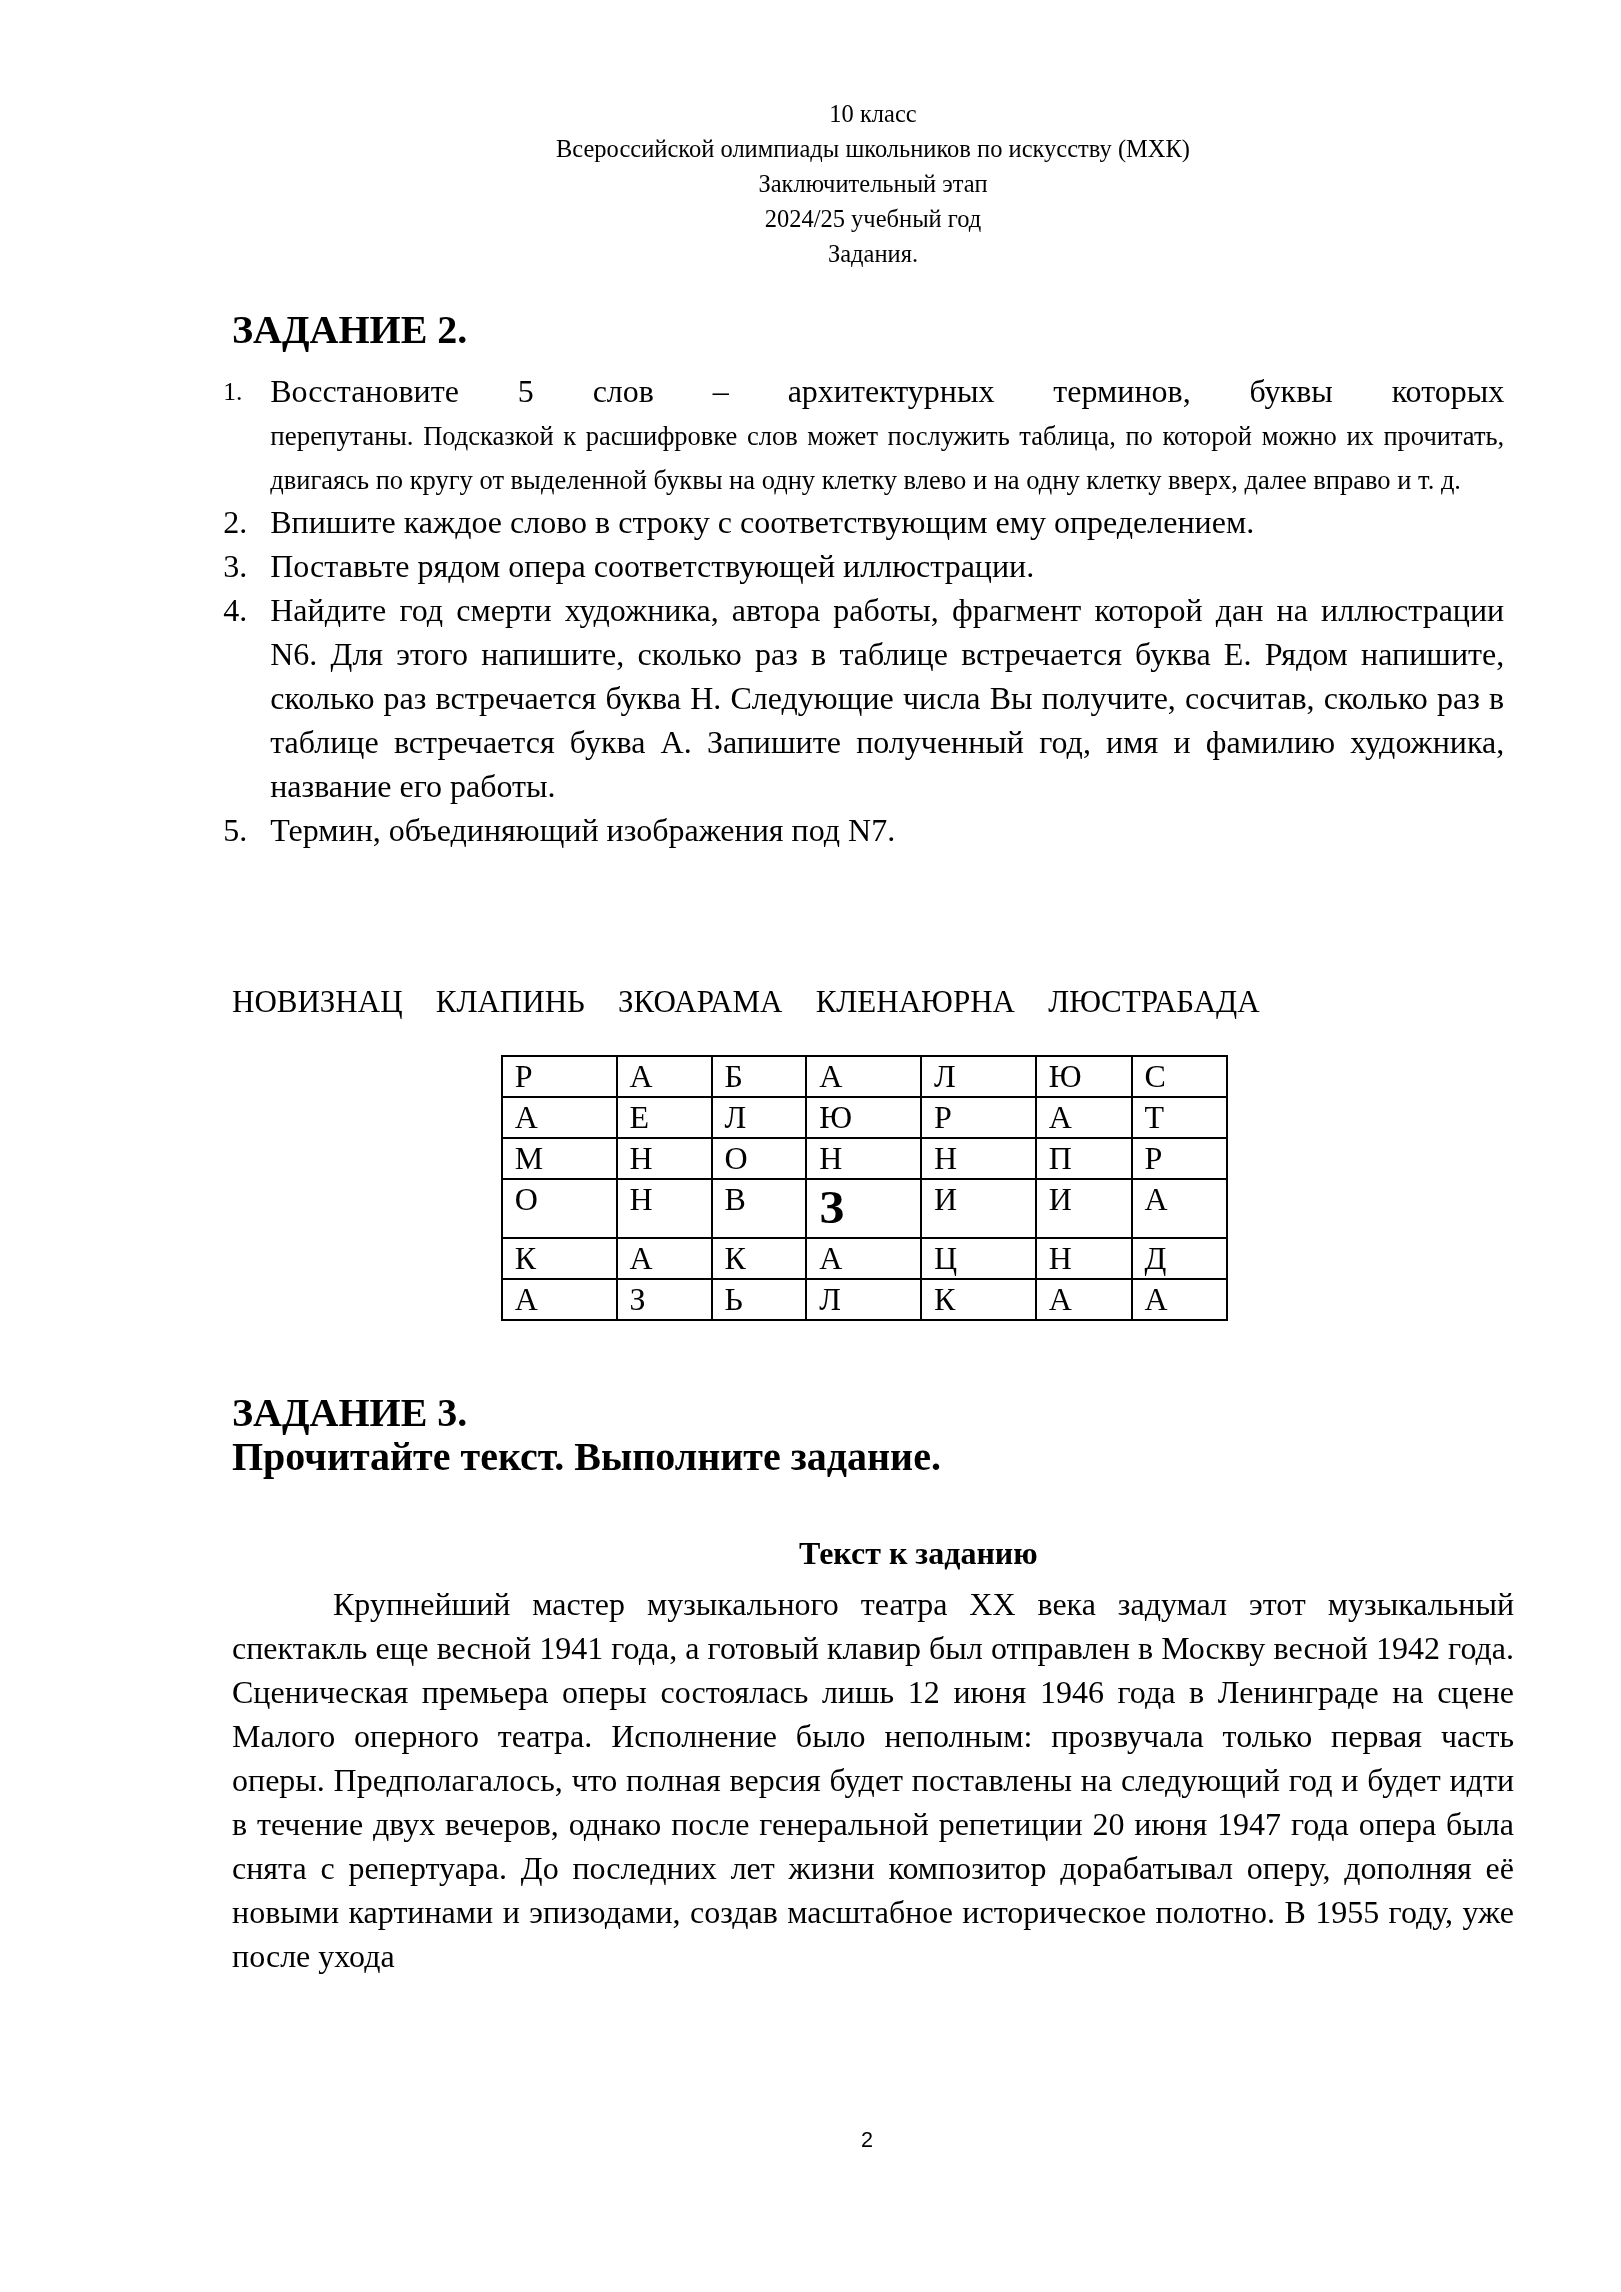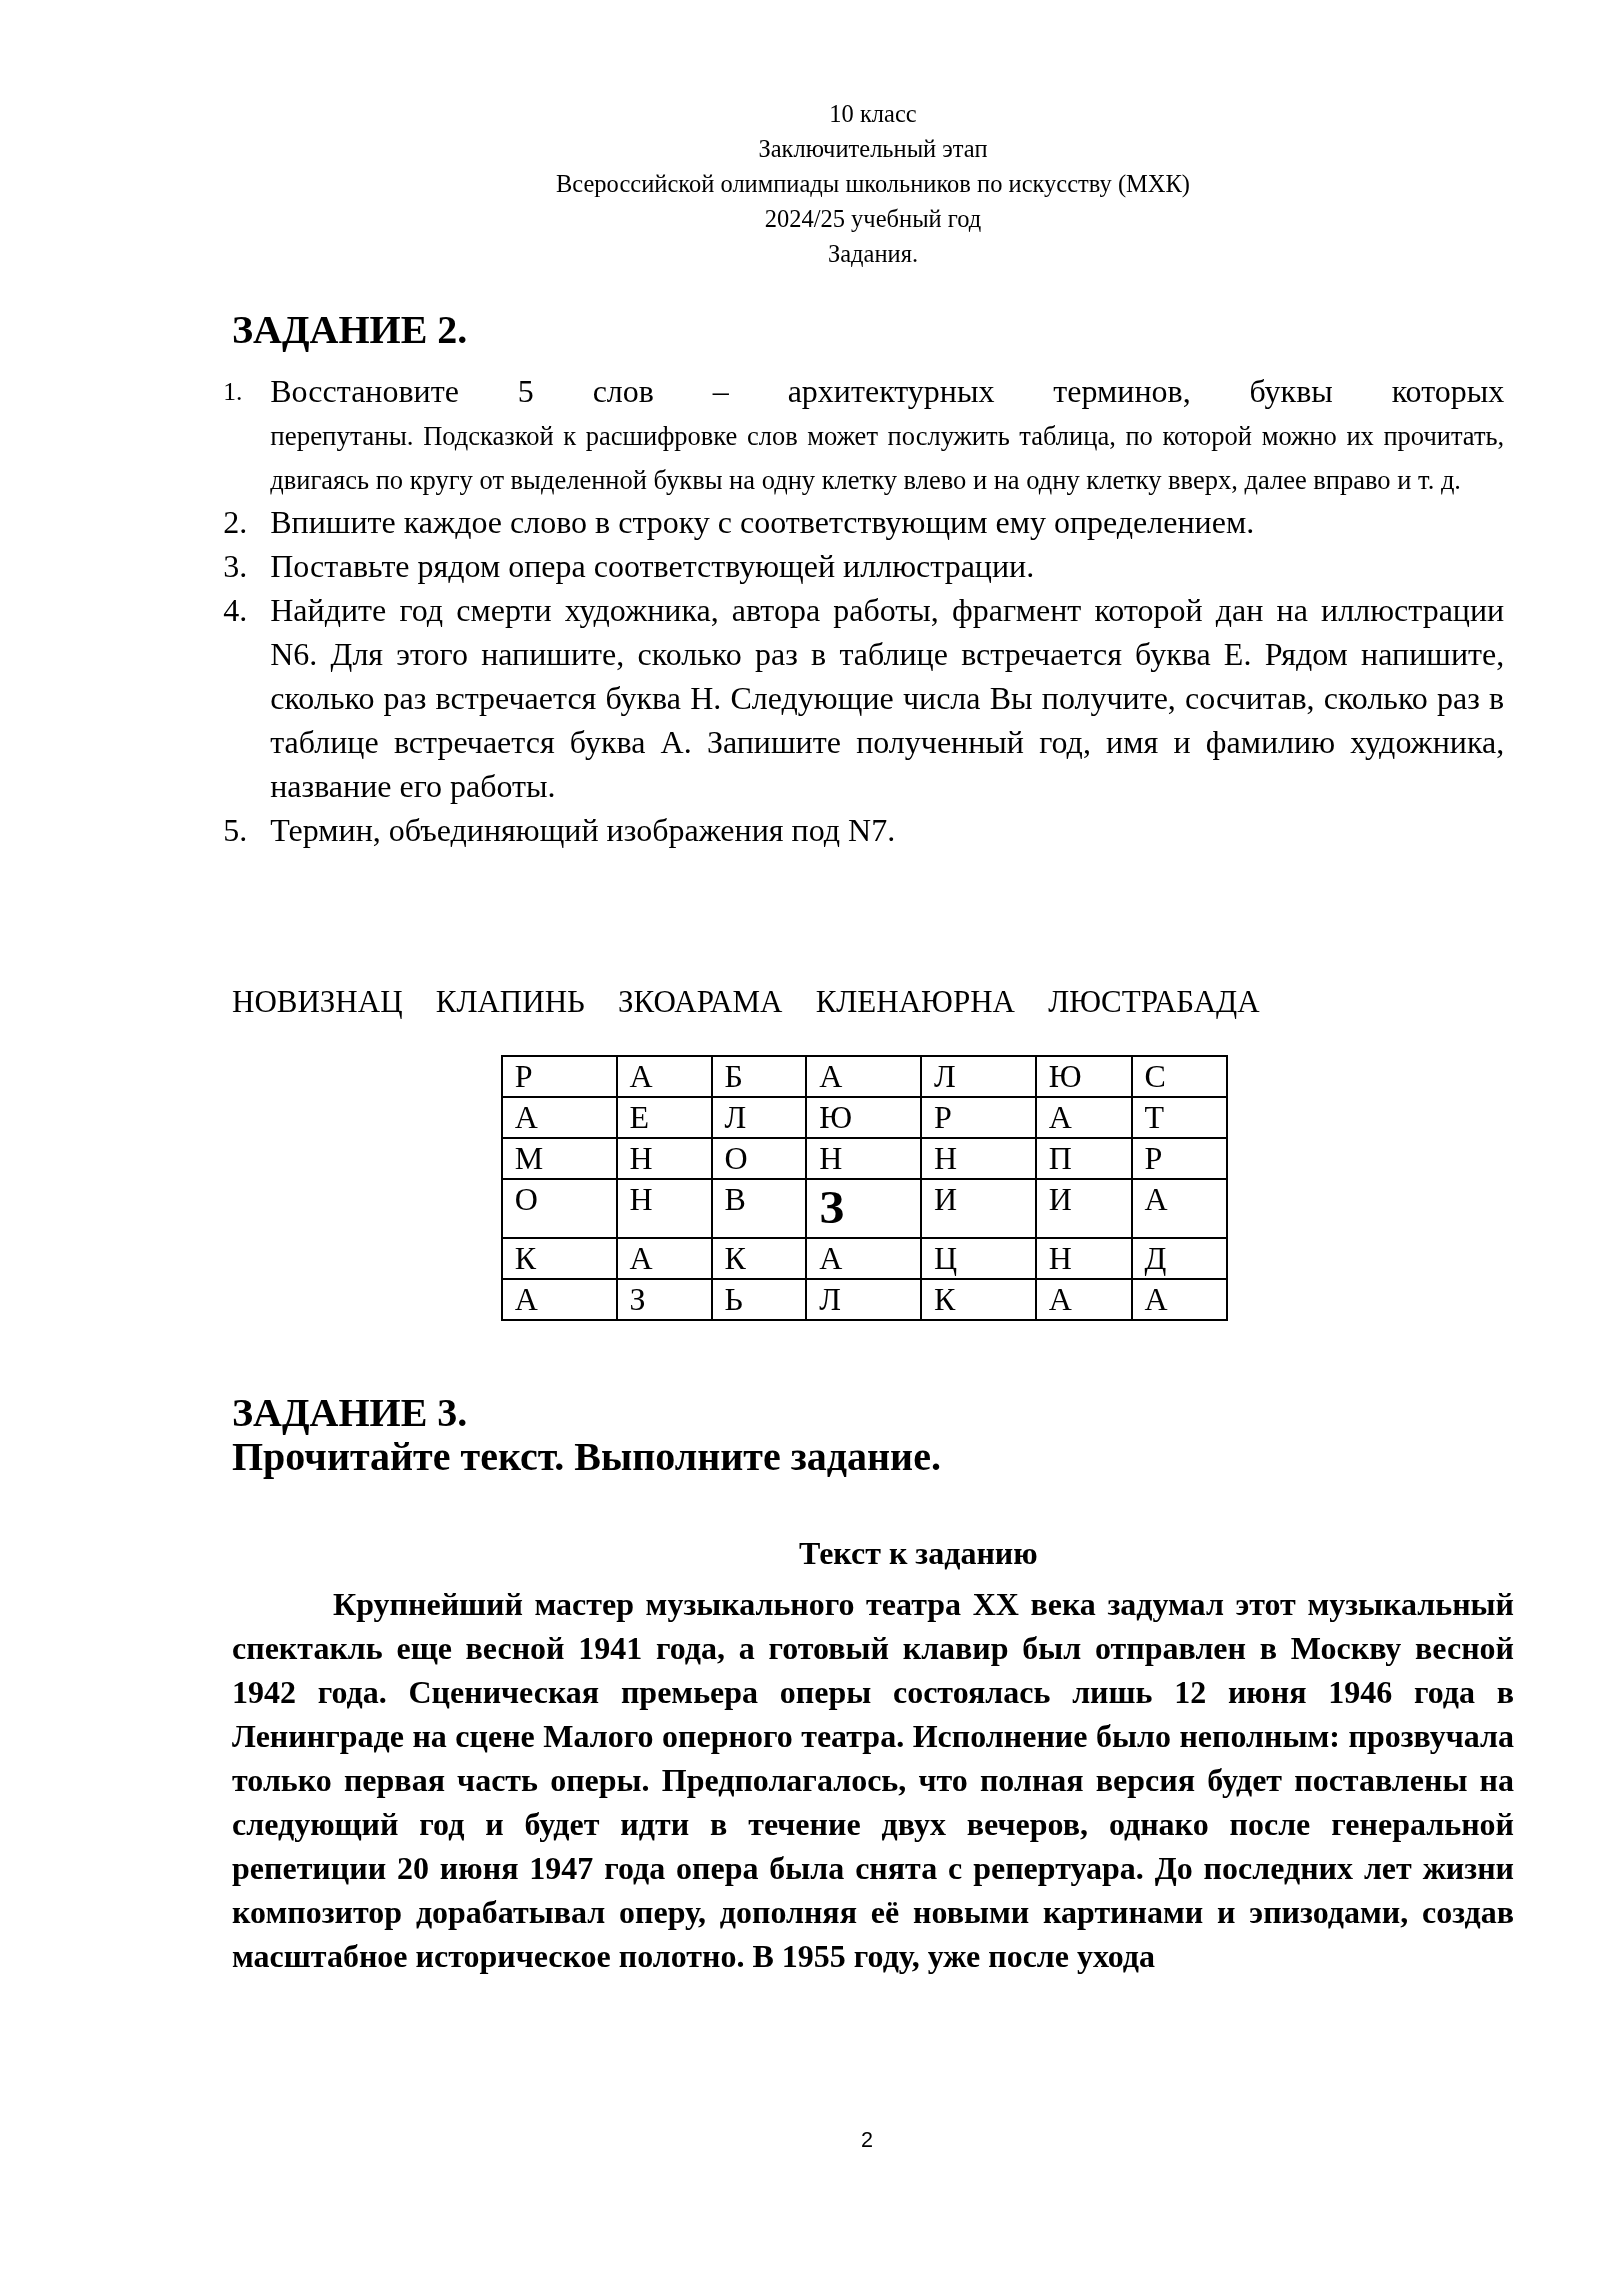--- a/index.html
+++ b/index.html
@@ -124,40 +124,39 @@
     .body-text {
       position: absolute;
       left: 0;
       top: 1582px;
       width: 1282px;
       font-size: 32px;
       line-height: 44px;
       text-align: justify;
       text-indent: 101px;
       margin: 0;
-      font-weight: bold;
     }
     .page-number {
       position: absolute;
       left: 861px;
       top: 2127px;
       font-family: "Liberation Sans", "DejaVu Sans", sans-serif;
       font-size: 21.6px;
       line-height: 25.5px;
     }
   </style>
 </head>
 <body>
 
 <div class="page">
 
   <div class="header">
     <div>10 класс</div>
+    <div>Всероссийской олимпиады школьников по искусству (МХК)</div>
     <div>Заключительный этап</div>
-    <div>Всероссийской олимпиады школьников по искусству (МХК)</div>
     <div>2024/25 учебный год</div>
     <div>Задания.</div>
   </div>
 
   <div class="task-heading task2-heading">ЗАДАНИЕ 2.</div>
 
   <ul class="list">
     <li class="item1">
       <span class="num">1.</span>
       <span class="item1-lead">Восстановите 5 слов – архитектурных терминов, буквы которых</span>

